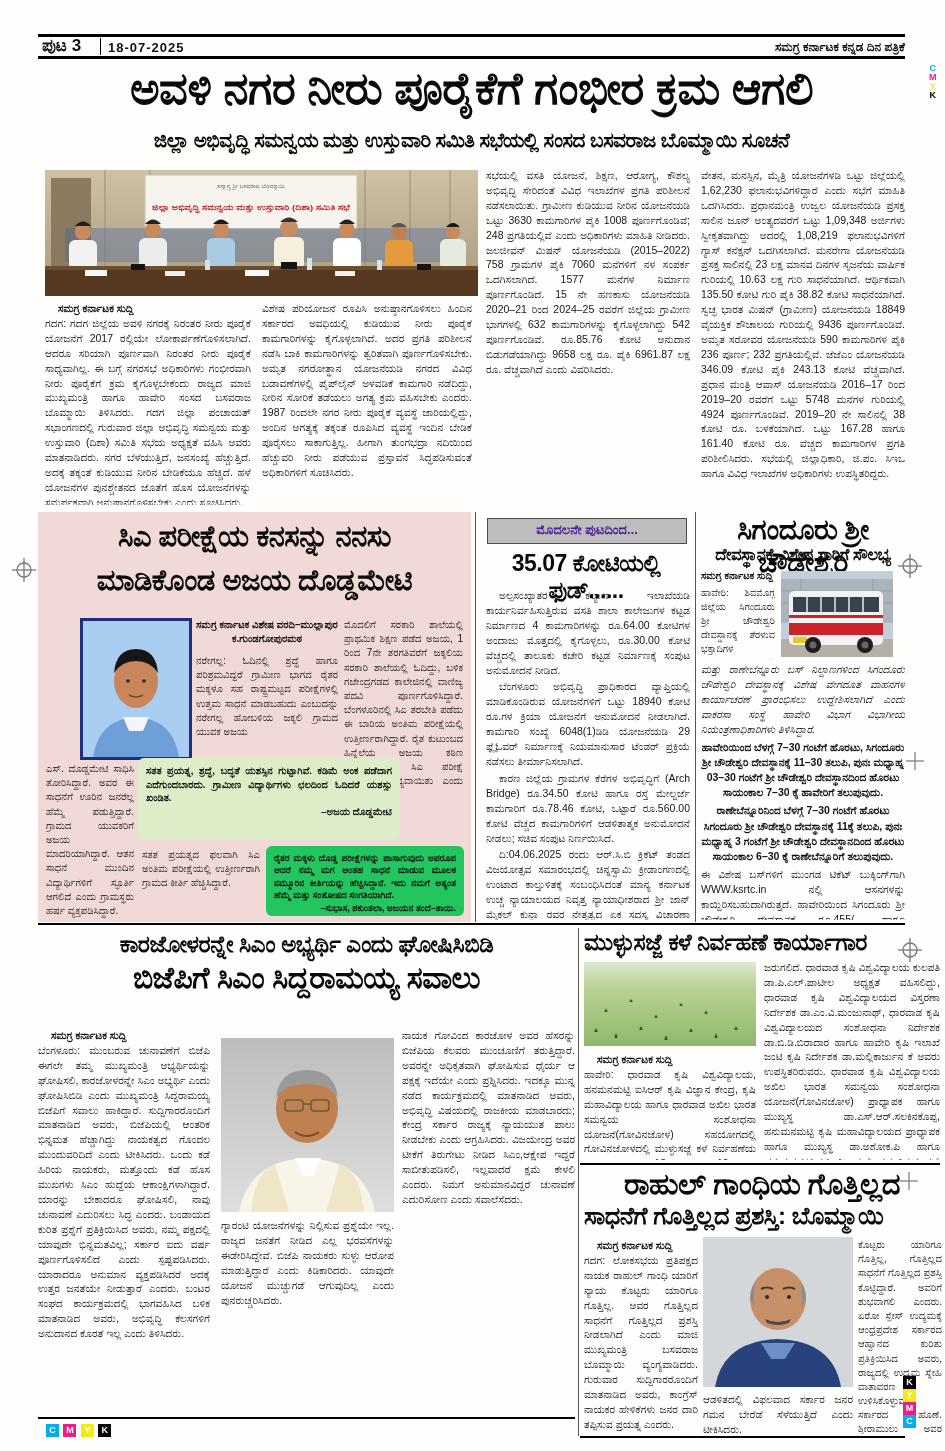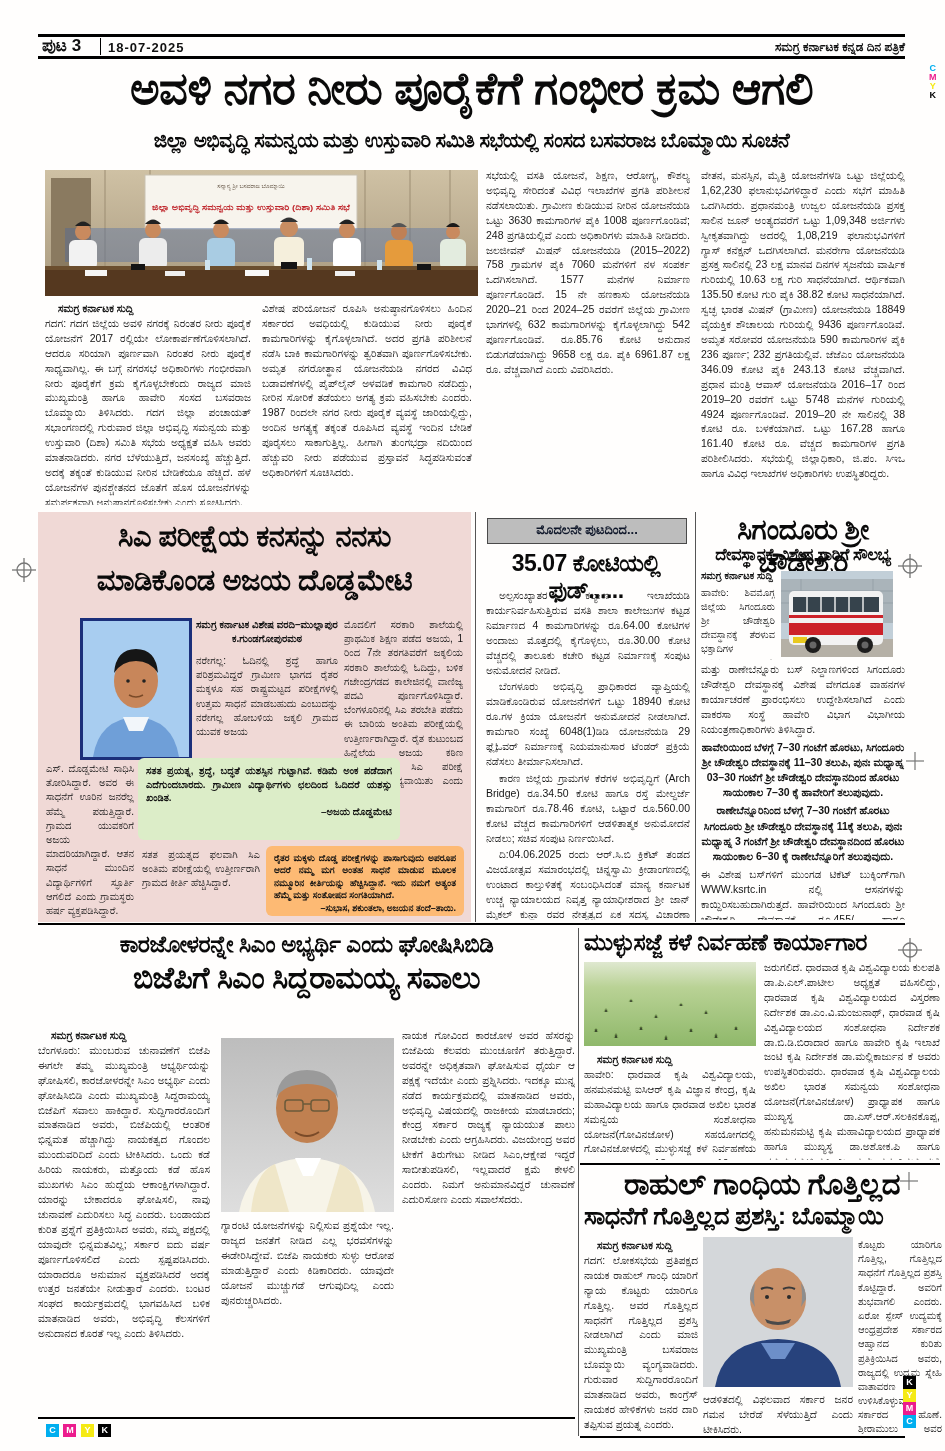--- a/index.html
+++ b/index.html
@@ -8,21 +8,21 @@
         overflow:hidden;margin:0 auto;}
   .abs{position:absolute;}
   .rule-h{position:absolute;background:#000;height:2px;}
   .rule-v{position:absolute;background:#555;width:1px;}
   .headline{font-weight:bold;color:#0a0a0a;text-align:center;letter-spacing:-0.5px;}
   .col{position:absolute;font-size:10.5px;line-height:1.42;text-align:justify;
        overflow:hidden;color:#151515;word-break:break-word;}
   .col p{margin:0 0 2px 0;text-indent:13px;}
   .byline{font-weight:bold;}
   .kicker-bar{position:absolute;background:#bdbdbd;border:1px solid #4a4a4a;
-       font-weight:bold;text-align:center;font-size:13px;line-height:22px;color:#0f172a;}
+       font-weight:bold;text-align:center;font-size:13px;line-height:22px;color:#4c1d95;}
   .qbox{position:absolute;border-radius:6px;font-weight:bold;font-size:9.8px;
        line-height:1.38;padding:6px 8px;text-align:justify;overflow:hidden;}
   .credit{display:block;text-align:right;font-weight:bold;}
   .cmyk-letter{display:block;font-weight:bold;font-size:9px;line-height:9px;text-align:center;}
   .cmyk-chip{width:13px;height:13px;font-size:9px;line-height:13px;color:#fff;
        font-weight:bold;text-align:center;display:inline-block;vertical-align:top;}
   .center-bold{font-weight:bold;text-align:center;}
   svg text{font-family:"Liberation Sans","DejaVu Sans",sans-serif;}
 </style>
 </head>
@@ -142,21 +142,21 @@
 
     <div class="col" style="left:8px;top:250px;width:88px;height:156px;font-size:10px;">ಎಸ್. ದೊಡ್ಡಮೇಟಿ ಸಾಧಿಸಿ ತೋರಿಸಿದ್ದಾರೆ. ಅವರ ಈ ಸಾಧನೆಗೆ ಊರಿನ ಜನರೆಲ್ಲ ಹೆಮ್ಮೆ ಪಡುತ್ತಿದ್ದಾರೆ. ಗ್ರಾಮದ ಯುವಕರಿಗೆ ಅಜಯ ಮಾದರಿಯಾಗಿದ್ದಾರೆ. ಆತನ ಸಾಧನೆ ಮುಂದಿನ ವಿದ್ಯಾರ್ಥಿಗಳಿಗೆ ಸ್ಫೂರ್ತಿ ಆಗಲಿದೆ ಎಂದು ಗ್ರಾಮಸ್ಥರು ಹರ್ಷ ವ್ಯಕ್ತಪಡಿಸಿದ್ದಾರೆ.</div>
     <div class="col" style="left:158px;top:142px;width:142px;height:100px;font-size:10px;">ನರೇಗಲ್ಲ: ಓದಿನಲ್ಲಿ ಶ್ರದ್ಧೆ ಹಾಗೂ ಪರಿಶ್ರಮವಿದ್ದರೆ ಗ್ರಾಮೀಣ ಭಾಗದ ರೈತರ ಮಕ್ಕಳೂ ಸಹ ರಾಷ್ಟ್ರಮಟ್ಟದ ಪರೀಕ್ಷೆಗಳಲ್ಲಿ ಉತ್ತಮ ಸಾಧನೆ ಮಾಡಬಹುದು ಎಂಬುದನ್ನು ನರೇಗಲ್ಲ ಹೋಬಳಿಯ ಜಕ್ಕಲಿ ಗ್ರಾಮದ ಯುವಕ ಅಜಯ</div>
     <div class="col" style="left:104px;top:336px;width:118px;height:66px;font-size:10px;">ಸತತ ಪ್ರಯತ್ನದ ಫಲವಾಗಿ ಸಿಎ ಅಂತಿಮ ಪರೀಕ್ಷೆಯಲ್ಲಿ ಉತ್ತೀರ್ಣರಾಗಿ ಗ್ರಾಮದ ಕೀರ್ತಿ ಹೆಚ್ಚಿಸಿದ್ದಾರೆ.</div>
     <div class="col" style="left:306px;top:106px;width:119px;height:226px;font-size:10px;">ಮೊದಲಿಗೆ ಸರಕಾರಿ ಶಾಲೆಯಲ್ಲಿ ಪ್ರಾಥಮಿಕ ಶಿಕ್ಷಣ ಪಡೆದ ಅಜಯ, 1 ರಿಂದ 7ನೇ ತರಗತಿವರೆಗೆ ಜಕ್ಕಲಿಯ ಸರಕಾರಿ ಶಾಲೆಯಲ್ಲಿ ಓದಿದ್ದು, ಬಳಿಕ ಗಜೇಂದ್ರಗಡದ ಕಾಲೇಜಿನಲ್ಲಿ ವಾಣಿಜ್ಯ ಪದವಿ ಪೂರ್ಣಗೊಳಿಸಿದ್ದಾರೆ. ಬೆಂಗಳೂರಿನಲ್ಲಿ ಸಿಎ ತರಬೇತಿ ಪಡೆದು ಈ ಬಾರಿಯ ಅಂತಿಮ ಪರೀಕ್ಷೆಯಲ್ಲಿ ಉತ್ತೀರ್ಣರಾಗಿದ್ದಾರೆ. ರೈತ ಕುಟುಂಬದ ಹಿನ್ನೆಲೆಯ ಅಜಯ ಕಠಿಣ ಅಧ್ಯಯನದಿಂದ ಸಿಎ ಪರೀಕ್ಷೆ ಪಾಸಾಗಲು ಸಾಧ್ಯವಾಯಿತು ಎಂದು ಹೇಳುತ್ತಾರೆ.</div>
 
     <div class="qbox" style="left:100px;top:246px;width:246px;height:70px;background:#DCEDC8;">
       <span>ಸತತ ಪ್ರಯತ್ನ, ಶ್ರದ್ಧೆ, ಬದ್ಧತೆ ಯಶಸ್ಸಿನ ಗುಟ್ಟಾಗಿವೆ. ಕಡಿಮೆ ಅಂಕ ಪಡೆದಾಗ ಎದೆಗುಂದಬಾರದು. ಗ್ರಾಮೀಣ ವಿದ್ಯಾರ್ಥಿಗಳು ಛಲದಿಂದ ಓದಿದರೆ ಯಶಸ್ಸು ಖಂಡಿತ.</span>
       <span class="credit">–ಅಜಯ ದೊಡ್ಡಮೇಟಿ</span>
     </div>
-    <div class="qbox" style="left:228px;top:334px;width:182px;height:58px;background:#fdba74;font-size:9px;">
+    <div class="qbox" style="left:228px;top:334px;width:182px;height:58px;background:#22c55e;font-size:9px;">
       <span>ರೈತರ ಮಕ್ಕಳು ದೊಡ್ಡ ಪರೀಕ್ಷೆಗಳನ್ನು ಪಾಸಾಗುವುದು ಅಪರೂಪ ಆದರೆ ನಮ್ಮ ಮಗ ಅಂತಹ ಸಾಧನೆ ಮಾಡುವ ಮೂಲಕ ನಮ್ಮೂರಿನ ಕೀರ್ತಿಯನ್ನು ಹೆಚ್ಚಿಸಿದ್ದಾನೆ. ಇದು ನಮಗೆ ಅತ್ಯಂತ ಹೆಮ್ಮೆ ಮತ್ತು ಸಂತೋಷದ ಸಂಗತಿಯಾಗಿದೆ.</span>
       <span class="credit">–ಸುಭಾಸ, ಶಕುಂತಲಾ, ಅಜಯನ ತಂದೆ–ತಾಯಿ.</span>
     </div>
   </div>
 
   <div class="kicker-bar" style="left:487px;top:518px;width:198px;height:24px;">ಮೊದಲನೇ ಪುಟದಿಂದ...</div>
   <div class="abs headline" style="left:482px;top:550px;width:208px;font-size:23px;text-align:center;">35.07 ಕೋಟಿಯಲ್ಲಿ ಫುಡ್......</div>
   <div class="col" style="left:486px;top:588px;width:204px;height:332px;">
     <p>ಅಲ್ಪಸಂಖ್ಯಾತರ ಕಲ್ಯಾಣ ಇಲಾಖೆಯಡಿ ಕಾರ್ಯನಿರ್ವಹಿಸುತ್ತಿರುವ ವಸತಿ ಶಾಲಾ ಕಾಲೇಜುಗಳ ಕಟ್ಟಡ ನಿರ್ಮಾಣದ 4 ಕಾಮಗಾರಿಗಳನ್ನು ರೂ.64.00 ಕೋಟಿಗಳ ಅಂದಾಜು ಮೊತ್ತದಲ್ಲಿ ಕೈಗೊಳ್ಳಲು, ರೂ.30.00 ಕೋಟಿ ವೆಚ್ಚದಲ್ಲಿ ತಾಲೂಕು ಕಚೇರಿ ಕಟ್ಟಡ ನಿರ್ಮಾಣಕ್ಕೆ ಸಂಪುಟ ಅನುಮೋದನೆ ನೀಡಿದೆ.</p>
     <p>ಬೆಂಗಳೂರು ಅಭಿವೃದ್ಧಿ ಪ್ರಾಧಿಕಾರದ ವ್ಯಾಪ್ತಿಯಲ್ಲಿ ಮಾಡಿಕೊಂಡಿರುವ ಯೋಜನೆಗಳಿಗೆ ಒಟ್ಟು 18940 ಕೋಟಿ ರೂ.ಗಳ ಕ್ರಿಯಾ ಯೋಜನೆಗೆ ಅನುಮೋದನೆ ನೀಡಲಾಗಿದೆ. ಕಾಮಗಾರಿ ಸಂಖ್ಯೆ 6048(1)ಡಿಡಿ ಯೋಜನೆಯಡಿ 29 ಫ್ಲೈಓವರ್ ನಿರ್ಮಾಣಕ್ಕೆ ನಿಯಮಾನುಸಾರ ಟೆಂಡರ್ ಪ್ರಕ್ರಿಯೆ ನಡೆಸಲು ತೀರ್ಮಾನಿಸಲಾಗಿದೆ.</p>
@@ -193,21 +193,21 @@
       <rect x="12" y="66" width="14" height="6" fill="#e8c91f"></rect>
       <circle cx="32" cy="74" r="8" fill="#1d1d1d"></circle>
         <circle cx="32" cy="74" r="3.5" fill="#666"></circle>
       <circle cx="84" cy="74" r="8" fill="#1d1d1d"></circle>
         <circle cx="84" cy="74" r="3.5" fill="#666"></circle>
     </svg>
   </div>
 
   <div class="col" style="left:701px;top:586px;width:74px;height:74px;font-size:9.8px;">ಹಾವೇರಿ: ಶಿವಮೊಗ್ಗ ಜಿಲ್ಲೆಯ ಸಿಗಂದೂರು ಶ್ರೀ ಚೌಡೇಶ್ವರಿ ದೇವಸ್ಥಾನಕ್ಕೆ ತೆರಳುವ ಭಕ್ತಾದಿಗಳ ಅನುಕೂಲಕ್ಕಾಗಿ ಇದೇ ಜುಲೈ 20 ರಿಂದ ಹಾವೇರಿ</div>
   <div class="abs" style="left:701px;top:662px;width:204px;height:258px;overflow:hidden;">
-    <div style="font-size:10.5px;line-height:1.42;text-align:justify;">ಮತ್ತು ರಾಣೇಬೆನ್ನೂರು ಬಸ್ ನಿಲ್ದಾಣಗಳಿಂದ ಸಿಗಂದೂರು ಚೌಡೇಶ್ವರಿ ದೇವಸ್ಥಾನಕ್ಕೆ ವಿಶೇಷ ವೇಗದೂತ ವಾಹನಗಳ ಕಾರ್ಯಾಚರಣೆ ಪ್ರಾರಂಭಿಸಲು ಉದ್ದೇಶಿಸಲಾಗಿದೆ ಎಂದು ವಾಕರಸಾ ಸಂಸ್ಥೆ ಹಾವೇರಿ ವಿಭಾಗ ವಿಭಾಗೀಯ ನಿಯಂತ್ರಣಾಧಿಕಾರಿಗಳು ತಿಳಿಸಿದ್ದಾರೆ.</div>
+    <div style="font-size:10.5px;line-height:1.42;text-align:justify;font-style:italic;">ಮತ್ತು ರಾಣೇಬೆನ್ನೂರು ಬಸ್ ನಿಲ್ದಾಣಗಳಿಂದ ಸಿಗಂದೂರು ಚೌಡೇಶ್ವರಿ ದೇವಸ್ಥಾನಕ್ಕೆ ವಿಶೇಷ ವೇಗದೂತ ವಾಹನಗಳ ಕಾರ್ಯಾಚರಣೆ ಪ್ರಾರಂಭಿಸಲು ಉದ್ದೇಶಿಸಲಾಗಿದೆ ಎಂದು ವಾಕರಸಾ ಸಂಸ್ಥೆ ಹಾವೇರಿ ವಿಭಾಗ ವಿಭಾಗೀಯ ನಿಯಂತ್ರಣಾಧಿಕಾರಿಗಳು ತಿಳಿಸಿದ್ದಾರೆ.</div>
     <div class="center-bold" style="font-size:10.5px;line-height:1.45;margin-top:3px;">ಹಾವೇರಿಯಿಂದ ಬೆಳಗ್ಗೆ 7–30 ಗಂಟೆಗೆ ಹೊರಟು, ಸಿಗಂದೂರು ಶ್ರೀ ಚೌಡೇಶ್ವರಿ ದೇವಸ್ಥಾನಕ್ಕೆ 11–30 ತಲುಪಿ, ಪುನಃ ಮಧ್ಯಾಹ್ನ 03–30 ಗಂಟೆಗೆ ಶ್ರೀ ಚೌಡೇಶ್ವರಿ ದೇವಸ್ಥಾನದಿಂದ ಹೊರಟು ಸಾಯಂಕಾಲ 7–30 ಕ್ಕೆ ಹಾವೇರಿಗೆ ತಲುಪುವುದು.</div>
     <div class="center-bold" style="font-size:10.5px;line-height:1.45;margin-top:3px;">ರಾಣೇಬೆನ್ನೂರಿನಿಂದ ಬೆಳಗ್ಗೆ 7–30 ಗಂಟೆಗೆ ಹೊರಟು ಸಿಗಂದೂರು ಶ್ರೀ ಚೌಡೇಶ್ವರಿ ದೇವಸ್ಥಾನಕ್ಕೆ 11ಕ್ಕೆ ತಲುಪಿ, ಪುನಃ ಮಧ್ಯಾಹ್ನ 3 ಗಂಟೆಗೆ ಶ್ರೀ ಚೌಡೇಶ್ವರಿ ದೇವಸ್ಥಾನದಿಂದ ಹೊರಟು ಸಾಯಂಕಾಲ 6–30 ಕ್ಕೆ ರಾಣೇಬೆನ್ನೂರಿಗೆ ತಲುಪುವುದು.</div>
     <div style="font-size:10.5px;line-height:1.42;text-align:justify;margin-top:3px;">ಈ ವಿಶೇಷ ಬಸ್‌ಗಳಿಗೆ ಮುಂಗಡ ಟಿಕೆಟ್ ಬುಕ್ಕಿಂಗ್‌ಗಾಗಿ WWW.ksrtc.in ನಲ್ಲಿ ಆಸನಗಳನ್ನು ಕಾಯ್ದಿರಿಸಬಹುದಾಗಿರುತ್ತದೆ. ಹಾವೇರಿಯಿಂದ ಸಿಗಂದೂರು ಶ್ರೀ ಚೌಡೇಶ್ವರಿ ದೇವಸ್ಥಾನಕ್ಕೆ ರೂ.455/– ಹಾಗೂ ರಾಣೇಬೆನ್ನೂರಿನಿಂದ ಸಿಗಂದೂರು ಶ್ರೀ ಚೌಡೇಶ್ವರಿ ದೇವಸ್ಥಾನಕ್ಕೆ ರೂ.430/– (ಹೋಗಿ ಬರುವ ಸೇರಿ) ಪ್ರಯಾಣದರ ಇರುತ್ತದೆ. ಈ ಸಾರಿಗೆಗಳು ವಿಶೇಷ ಸಾರಿಗೆಗಳಾಗಿ ಕಾರ್ಯಾಚರಿಸುವುದರಿಂದ "ಮಹಿಳಾ ಪ್ರಯಾಣಿಕರಿಗೆ" ಉಚಿತ ಪ್ರಯಾಣಕ್ಕೆ ಅವಕಾಶವಿರುವುದಿಲ್ಲ ಎಂದು ಪ್ರಕಟಣೆಯಲ್ಲಿ ತಿಳಿಸಿದ್ದಾರೆ.</div>
   </div>
 
   <div class="rule-h" style="left:38px;top:923px;width:867px;"></div>
   <div class="rule-v" style="left:578px;top:928px;height:508px;"></div>
 
   <div class="abs headline" style="left:38px;top:931px;width:537px;font-size:23px;">ಕಾರಜೋಳರನ್ನೇ ಸಿಎಂ ಅಭ್ಯರ್ಥಿ ಎಂದು ಘೋಷಿಸಿಬಿಡಿ</div>
   <div class="abs headline" style="left:38px;top:961px;width:537px;font-size:30px;">ಬಿಜೆಪಿಗೆ ಸಿಎಂ ಸಿದ್ದರಾಮಯ್ಯ ಸವಾಲು</div>

